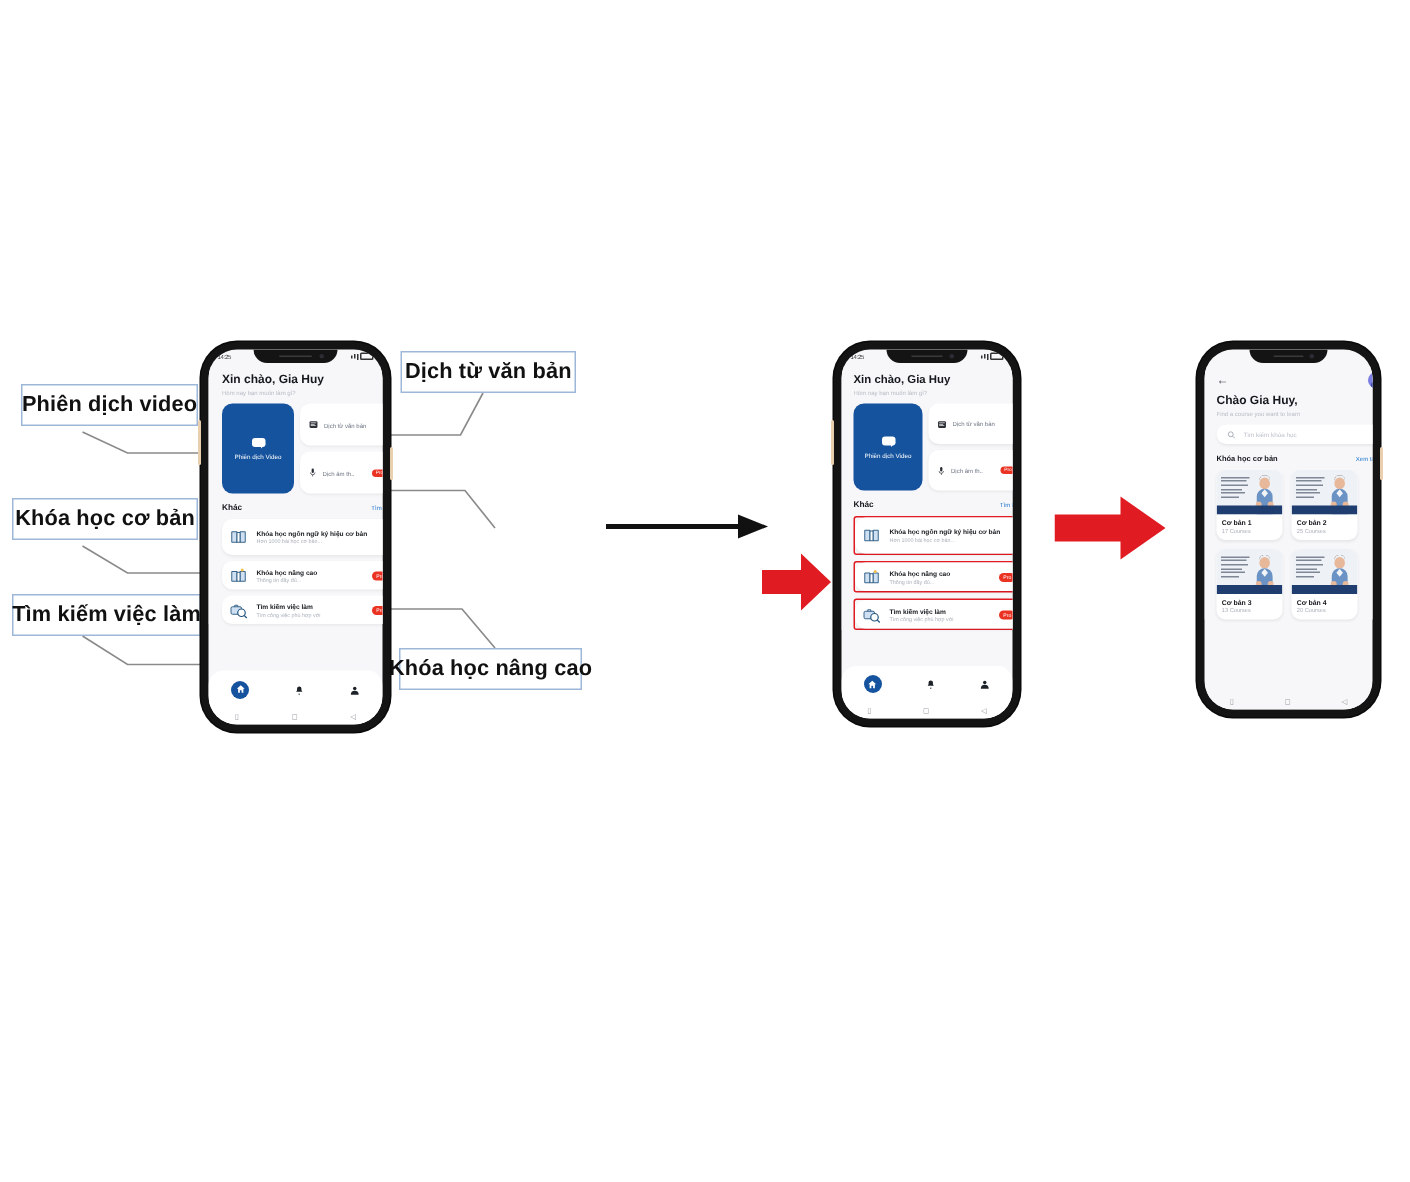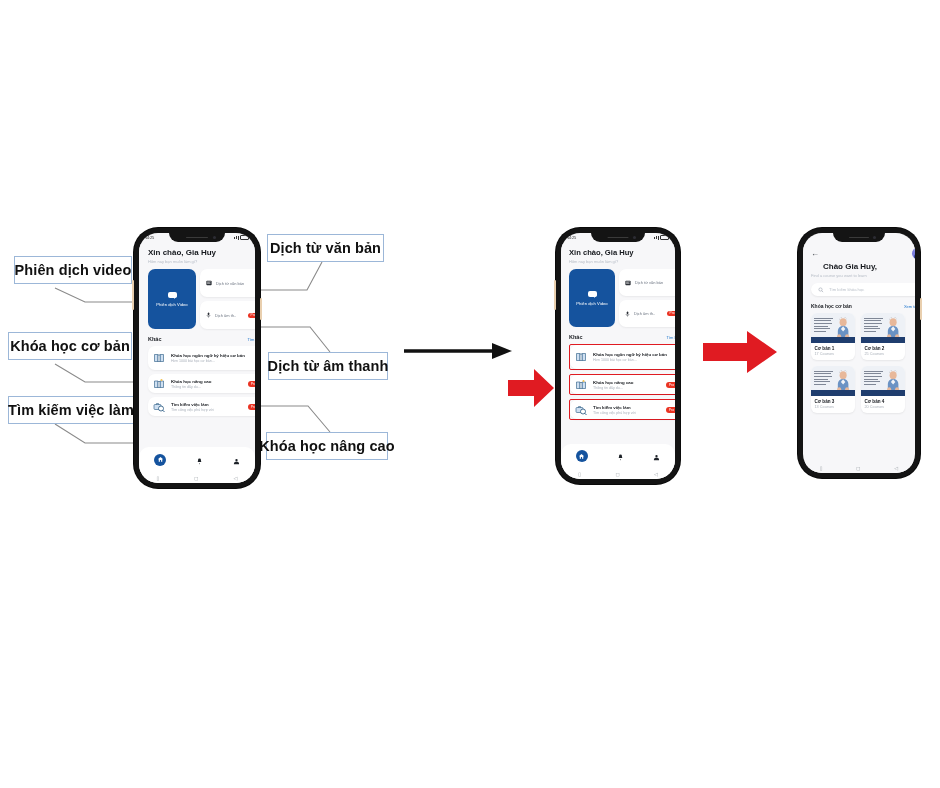--- a/index.html
+++ b/index.html
@@ -134,23 +134,20 @@
   <div class="callout" style="left:8px;top:332px;width:124px;height:28px;">
     <span>Khóa học cơ bản</span>
   </div>
   <div class="callout" style="left:8px;top:396px;width:126px;height:28px;">
     <span>Tìm kiếm việc làm</span>
   </div>
 
   <div class="callout" style="left:267px;top:234px;width:117px;height:28px;">
     <span>Dịch từ văn bản</span>
   </div>
-  <div class="callout" style="left:268px;top:352px;width:120px;height:28px;">
-    <span>Dịch từ âm thanh</span>
-  </div>
   <div class="callout" style="left:266px;top:432px;width:122px;height:28px;">
     <span>Khóa học nâng cao</span>
   </div>
 
   <div class="phone" style="left:134px;top:228px;width:126px;height:260px;padding:5px;">
     <div class="sidebtn" style="left:-2px;top:52px;width:2px;height:30px;"></div>
     <div class="sidebtn" style="right:-2px;top:70px;width:2px;height:22px;"></div>
 
     <div class="screen" style="left:5px;top:5px;width:116px;height:250px;border-radius:19px;">
 
@@ -433,21 +430,21 @@
         <span class="spk" style="top:3.6px;width:20px;height:1.6px;"></span>
         <span class="cam" style="right:9px;top:3px;width:3px;height:3px;"></span>
       </div>
 
       <div class="app" style="top:11px;padding:0 8px;">
         <div style="display:flex;align-items:center;justify-content:space-between;margin-top:4px;">
           <span class="backArrow" style="font-size:8px;line-height:8px;">←</span>
           <span class="avatar" style="width:11px;height:11px;"></span>
         </div>
 
-        <div class="greet" style="font-size:8px;margin:3px 12px 2px;">Chào Gia Huy,</div>
+        <div class="greet" style="font-size:8px;margin:3px 0 2px;">Chào Gia Huy,</div>
         <div class="sub" style="font-size:4px;margin-bottom:5px;">Find a course you want to learn</div>
 
         <div class="searchbar" style="height:13px;">
           <svg width="6" height="6" viewBox="0 0 24 24">
             <circle cx="10" cy="10" r="6.5" fill="none" stroke="#98a0ac" stroke-width="2.2"></circle>
             <path d="M15 15l5.5 5.5" stroke="#98a0ac" stroke-width="2.4"></path>
           </svg>
           <span style="font-size:4.2px;">Tìm kiếm khóa học</span>
         </div>
 

